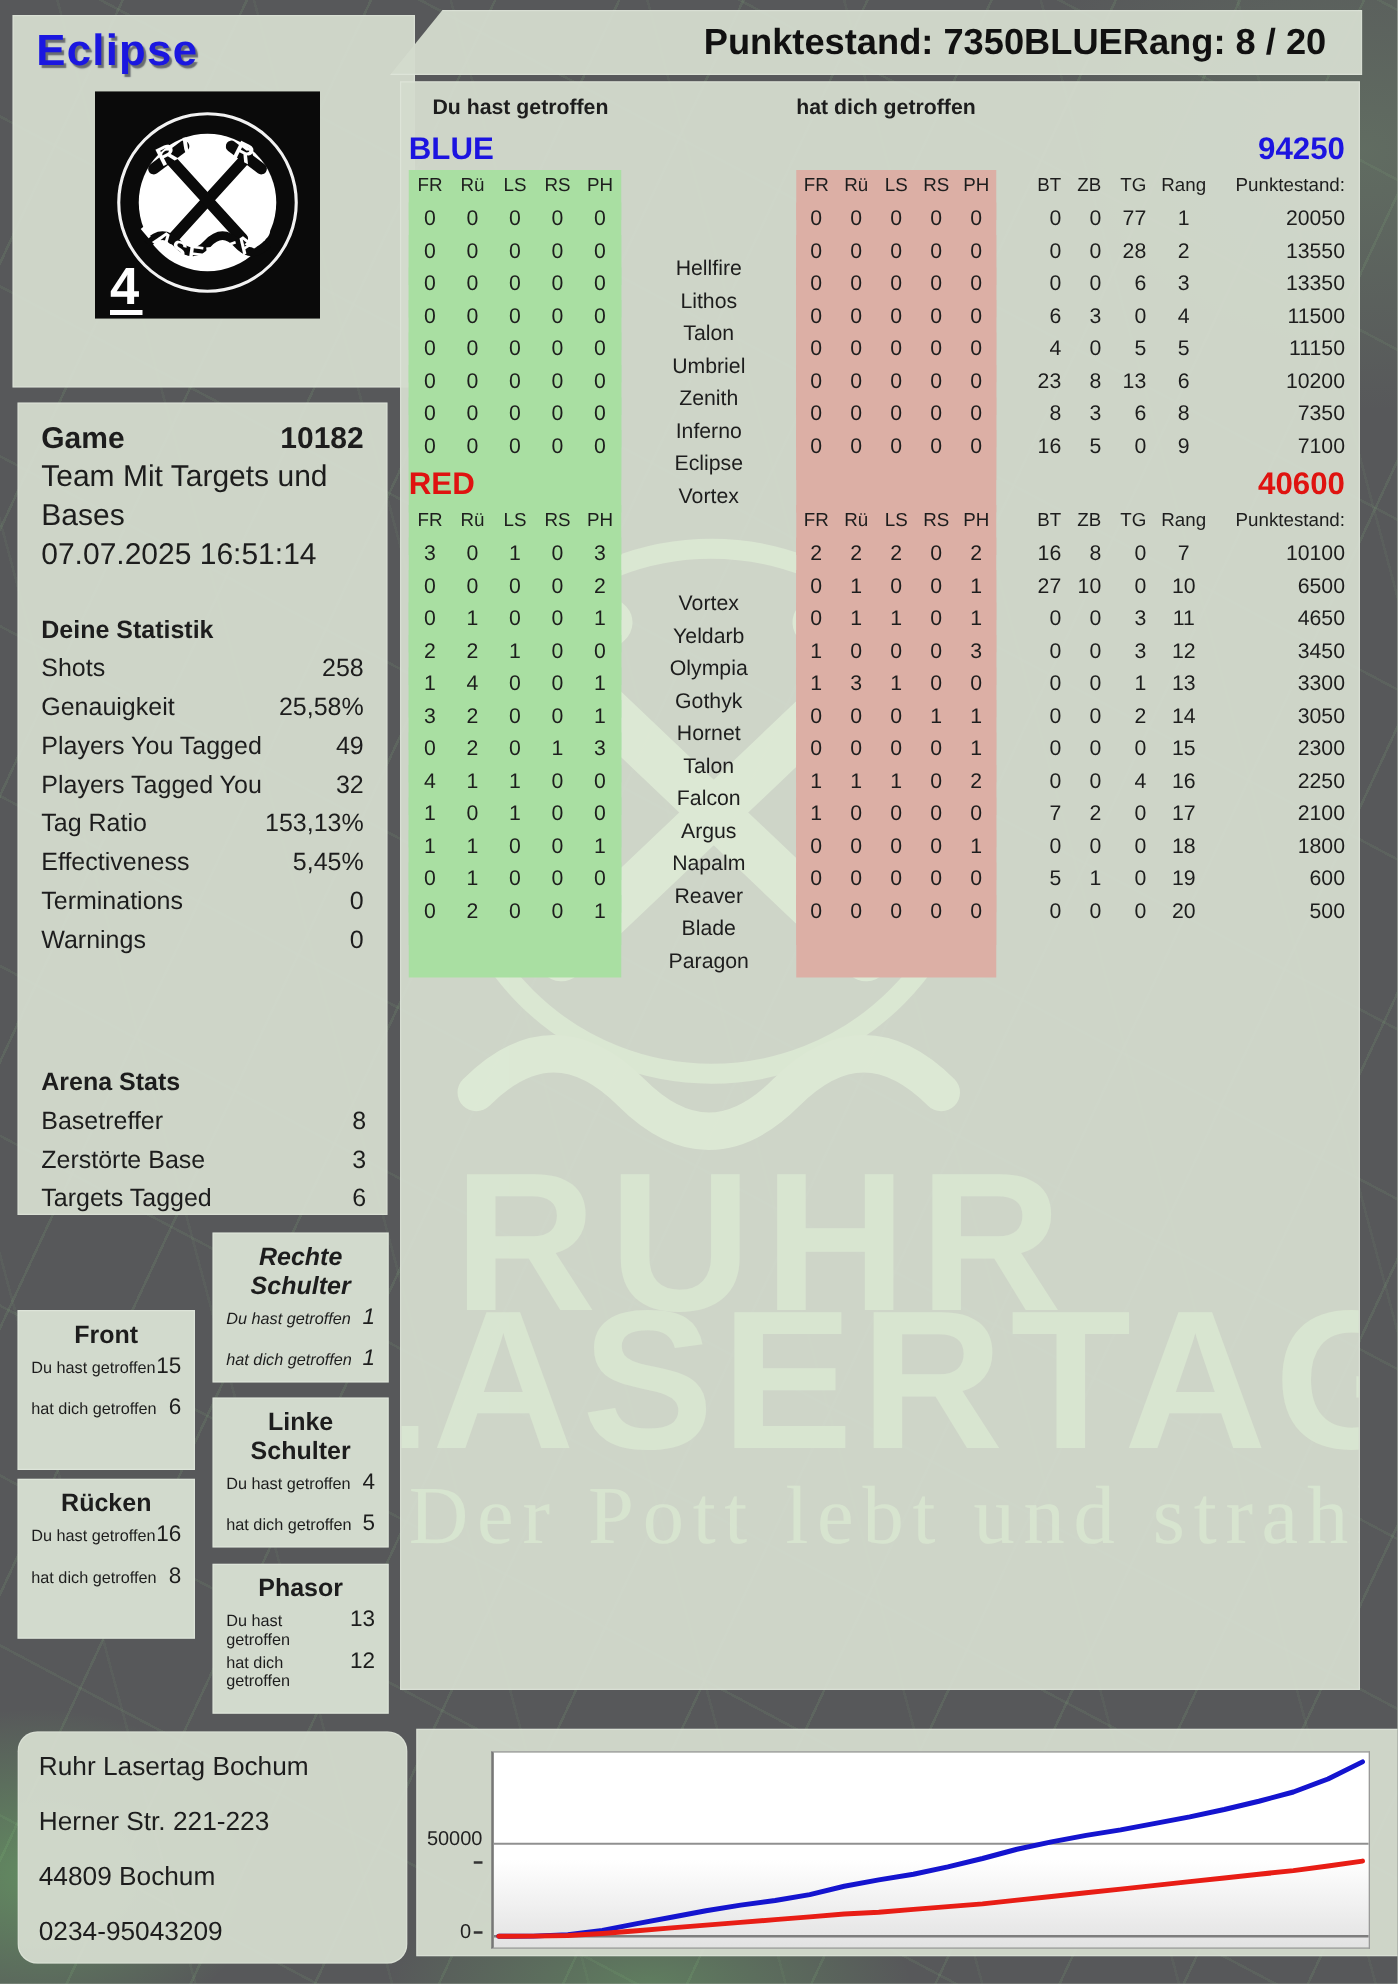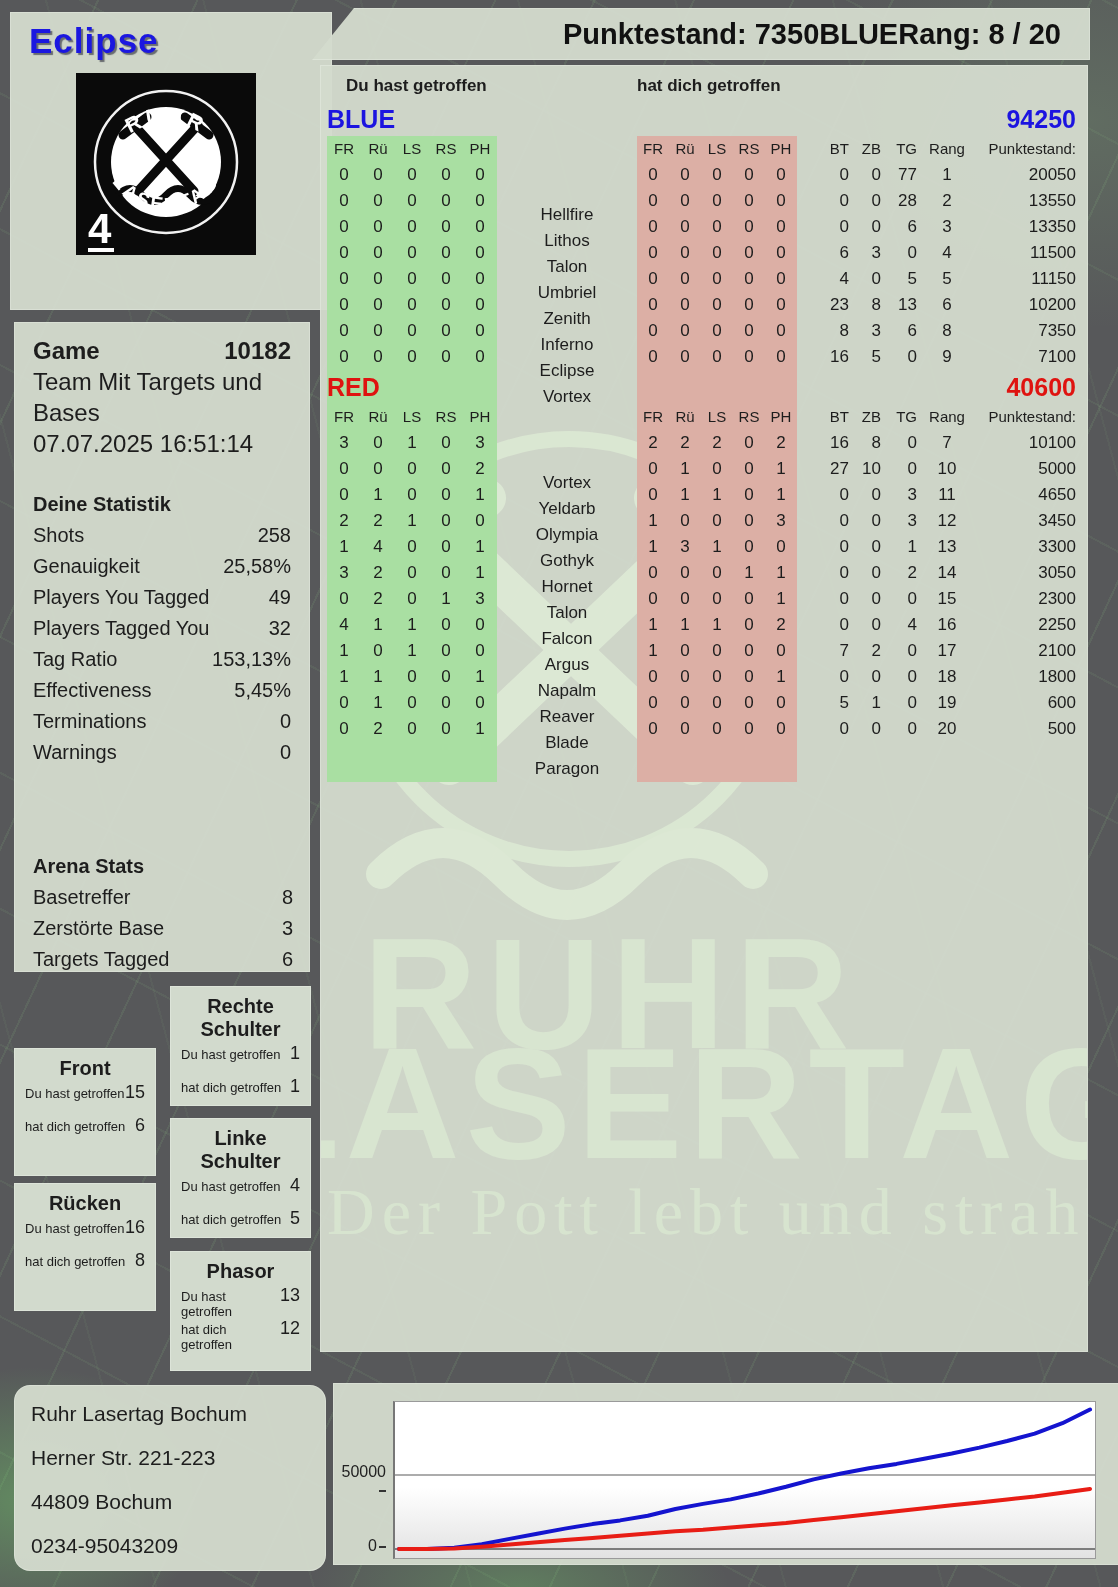--- a/index.html
+++ b/index.html
@@ -48,21 +48,21 @@
   .srow{display:flex;justify-content:space-between;font-size:20px;line-height:31px;}
   #arena-block{position:absolute;left:18px;top:528px;width:260px;}
   
   .card{position:absolute;background:rgba(214,222,209,0.97);border:1px solid rgba(248,252,244,0.3);box-sizing:border-box;}
   .card h3{margin:8px 6px 2px;text-align:center;font-size:20px;font-weight:bold;}
   .card .crow{display:flex;justify-content:space-between;align-items:baseline;padding:0 10px;height:33px;}
   .card .cl{font-size:13px;}
   .card .cv{font-size:18px;}
   #card-front{left:14px;top:1048px;width:142px;height:128px;}
   #card-ruecken{left:14px;top:1183px;width:142px;height:128px;}
-  #card-rechte{left:170px;top:986px;width:141px;height:120px;}
+  #card-rechte{left:170px;top:986px;width:141px;height:120px;font-style:italic;}
   #card-linke{left:170px;top:1118px;width:141px;height:120px;}
   #card-phasor{left:170px;top:1251px;width:141px;height:120px;}
   
   #address-panel{left:14px;top:1385px;width:312px;height:186px;padding:6px 16px;border-radius:16px;}
   #address-panel .aline{font-size:21px;line-height:44px;}
   
   #main-panel{left:320px;top:65px;width:768px;height:1287px;overflow:hidden;}
   #watermark{position:absolute;left:0;top:0;z-index:0;pointer-events:none;}
   #main-content{position:relative;z-index:1;padding-top:10px;}
   .hitlabels{position:relative;height:26px;}
@@ -548,21 +548,21 @@
               <span>0</span>
               <span>1</span>
               <span>0</span>
               <span>0</span>
               <span>1</span>
             </div>
             <div class="nc c0">27</div>
             <div class="nc c1">10</div>
             <div class="nc c2">0</div>
             <div class="nc c3">10</div>
-            <div class="nc c4">5000</div>
+            <div class="nc c4">6500</div>
           </div>
           <div class="prow">
             <div class="hits given">
               <span>0</span>
               <span>1</span>
               <span>0</span>
               <span>0</span>
               <span>1</span>
             </div>
             <div class="pname">Olympia</div>

